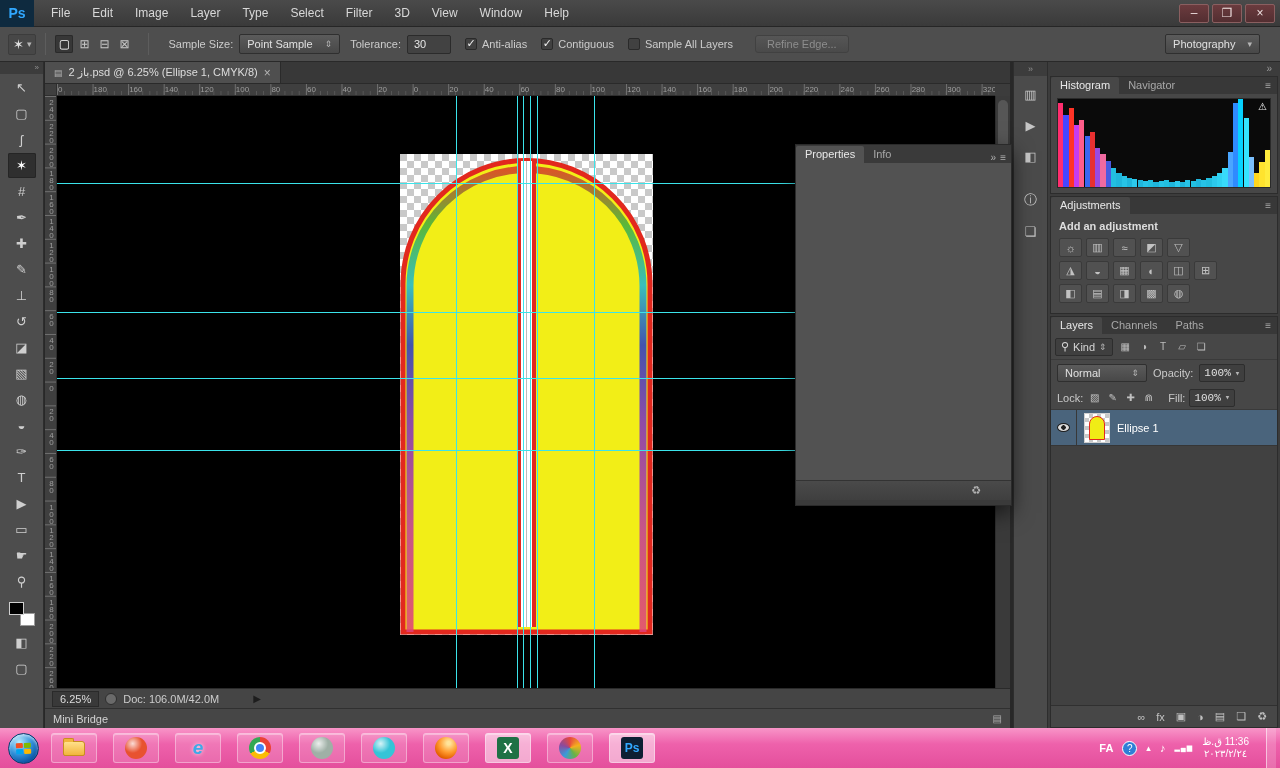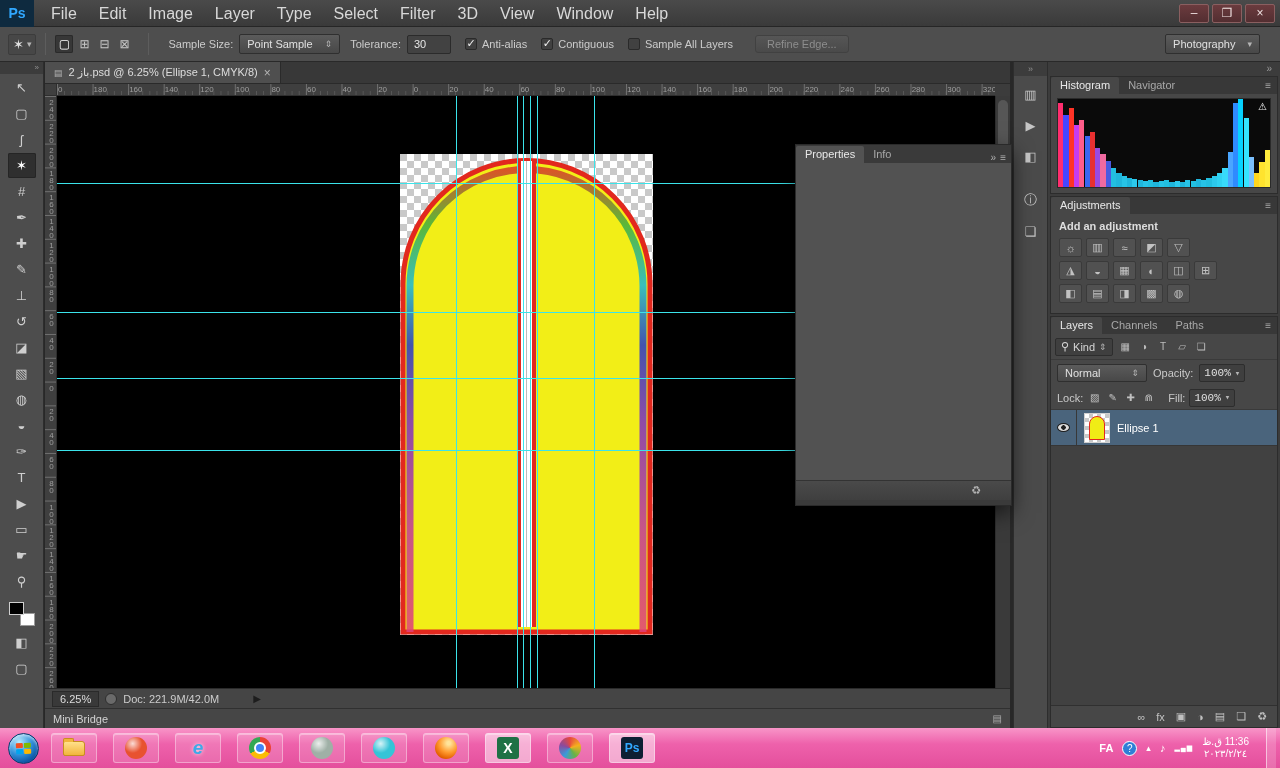--- a/index.html
+++ b/index.html
@@ -7,21 +7,21 @@
     font-family:"Liberation Sans", sans-serif; }
   #app { position:relative; width:1280px; height:768px; background:#282828; overflow:hidden; }
 
   
   .titlebar { position:absolute; left:0; top:0; width:1280px; height:27px;
     background:linear-gradient(#4a4a4a,#3a3a3a); border-bottom:1px solid #262626;
     display:flex; align-items:center; }
   .ps-logo { width:34px; height:27px; background:#0e2a3f; color:#31a8ff; font-weight:bold;
     font-size:14px; display:flex; align-items:center; justify-content:center; }
   .menus { display:flex; height:100%; margin-left:6px; }
-  .menu-item { padding:0 11px; font-size:16px; color:#d8d8d8; line-height:27px; white-space:nowrap; }
+  .menu-item { padding:0 11px; font-size:12px; color:#d8d8d8; line-height:27px; white-space:nowrap; }
   .win-controls { margin-left:auto; display:flex; gap:3px; padding-right:5px; }
   .win-btn { width:30px; height:19px; background:linear-gradient(#6b3b3e,#532e31);
     border:1px solid #8a5f60; border-radius:2px; color:#f0e2e2; font-size:12px;
     display:flex; align-items:center; justify-content:center; }
 
   
   .optionsbar { position:absolute; left:0; top:27px; width:1280px; height:35px;
     background:#4e4e4e; border-bottom:1px solid #292929; display:flex; align-items:center;
     font-size:11px; color:#cccccc; padding:0 8px; white-space:nowrap; }
   .opt-tool { display:flex; align-items:center; gap:3px; padding:2px 4px;
@@ -438,21 +438,21 @@
         </div>
     </div>
 
     <div class="vscroll">
       <div class="vthumb"></div>
     </div>
 
     <div class="statusbar">
       <span class="zoom-field">6.25%</span>
       <span class="status-badge"></span>
-      <span>Doc: 221.9M/42.0M</span>
+      <span>Doc: 106.0M/42.0M</span>
       <span class="flyout">▶</span>
     </div>
     <div class="minibridge">
       <span>Mini Bridge</span>
       <span class="mb-icon">▤</span>
     </div>
   </div>
 
   <div class="iconstrip">
     <div class="strip-top">»</div>

